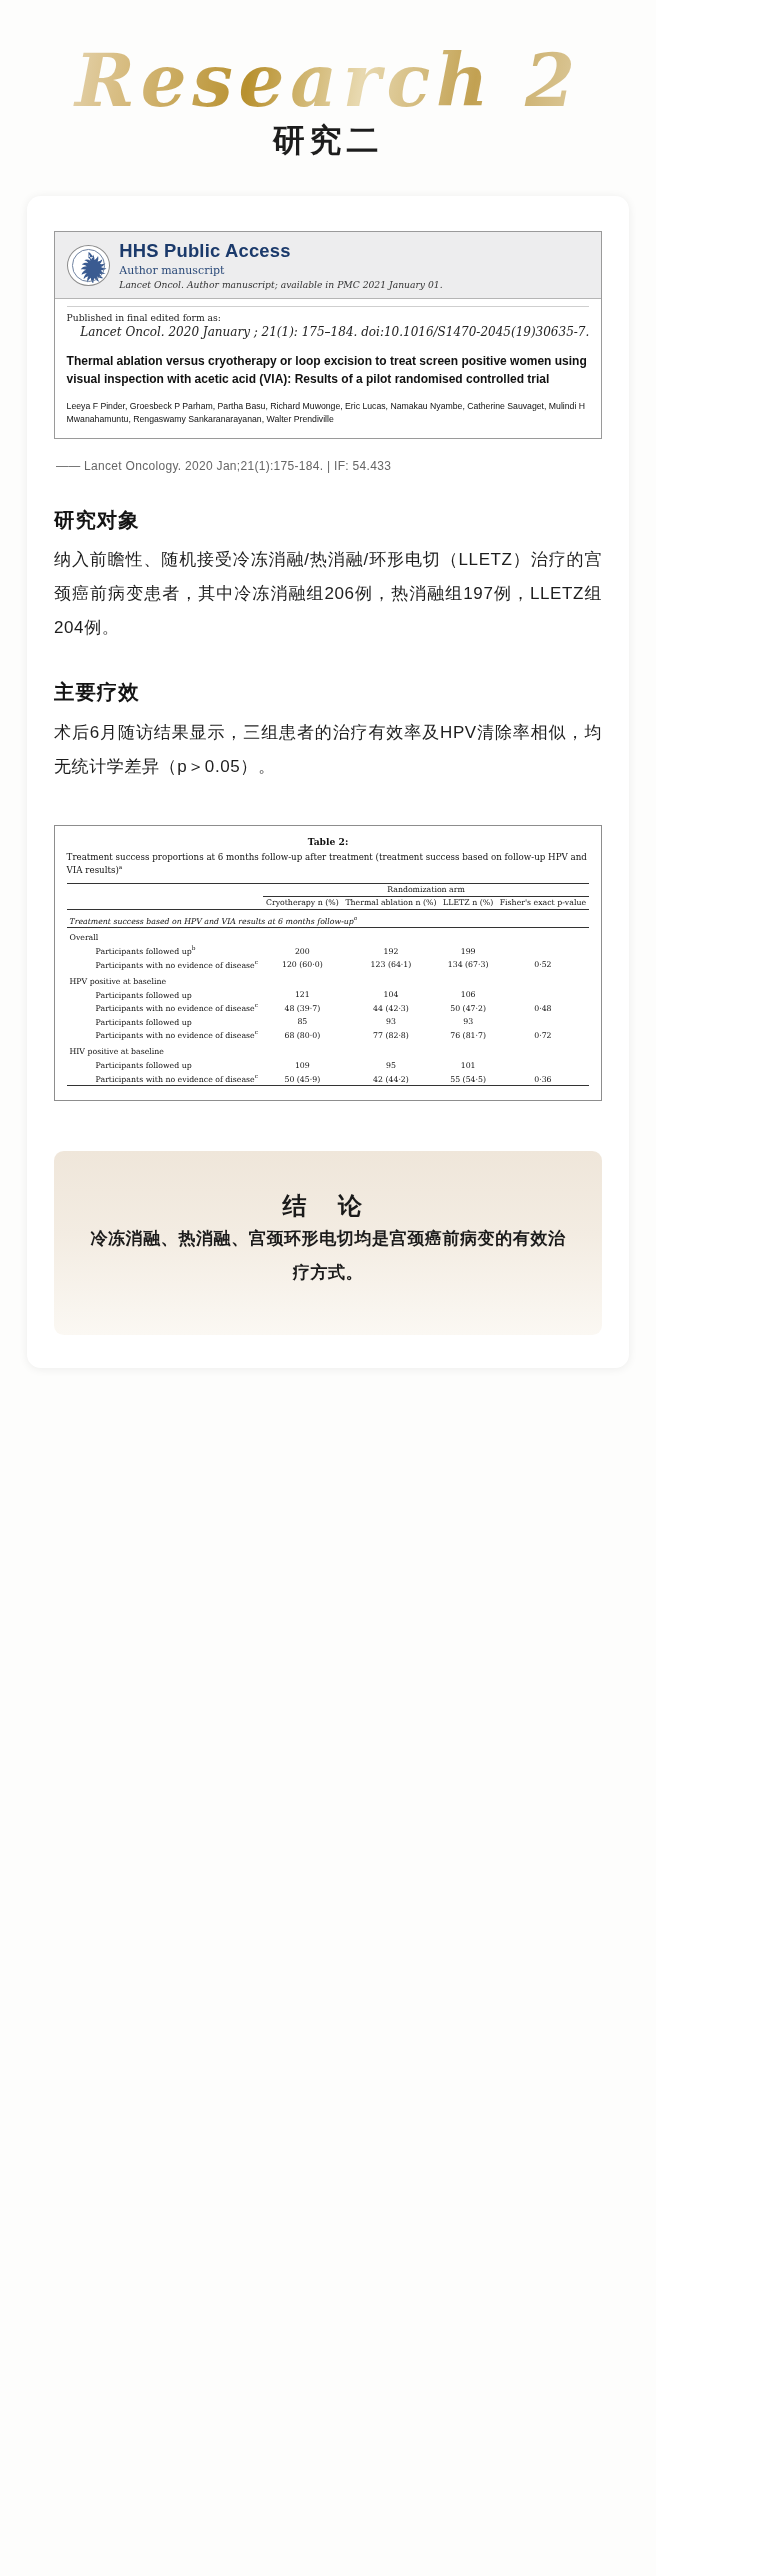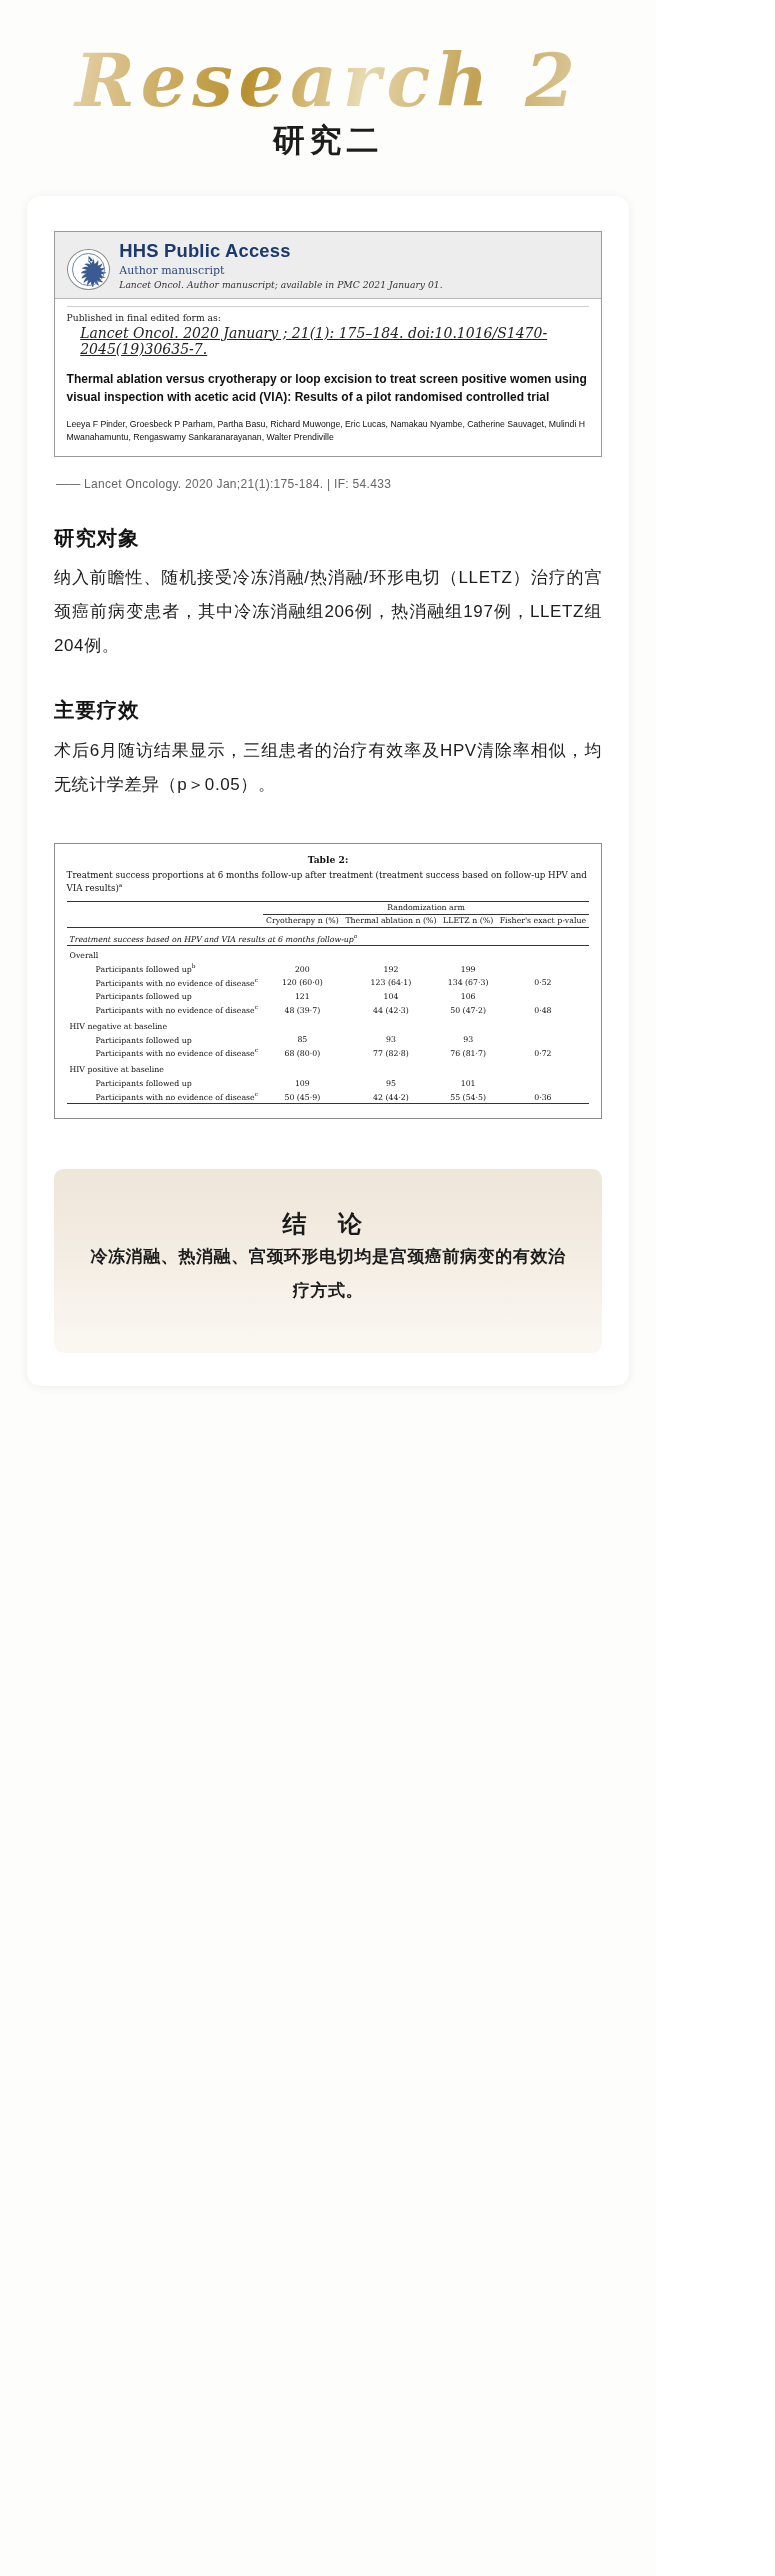--- a/index.html
+++ b/index.html
@@ -59,21 +59,21 @@
 
   
   .paper {
     border: 1px solid #9a9a9a;
     background: #fff;
     padding: 0;
     margin: 9.7px 0 0 0;
   }
   .paper-head {
     display: flex;
-    align-items: flex-end;
+    align-items: center;
     gap: 9.7px;
     background: #ededee;
     border-bottom: 1px solid #b5b5b5;
     padding: 9.7px 11.6px 7.8px 11.6px;
   }
   .hhs-logo {
     width: 43px; height: 41px;
     flex: 0 0 43px;
     border: 1px solid #8b8b8b;
     border-radius: 50%;
@@ -107,24 +107,23 @@
   .pub-line {
     font-family: "DejaVu Serif", serif;
     font-size: 9.2px;
     color: #222;
     border-top: 1px solid #cfcfcf;
     padding-top: 4.8px;
   }
   .pub-line2 {
     font-family: "DejaVu Serif", serif;
     font-style: italic;
-    font-size: 14px;
+    font-size: 12px;
     color: #222;
     margin: 1.9px 0 0 13.6px;
-    text-decoration: underline;
   }
   .paper-title {
     font-family: "Liberation Sans", sans-serif;
     font-weight: 700;
     font-size: 12px;
     line-height: 1.5;
     color: #111;
     margin-top: 13.6px;
   }
   .paper-authors {
@@ -309,37 +308,37 @@
         </tr>
         <tr>
           <td class="indent2"><span>Participants with no evidence of disease</span><span class="sup">c</span></td>
           <td class="num">120    (60·0)</td>
           <td class="num">123    (64·1)</td>
           <td class="num">134    (67·3)</td>
           <td class="num">0·52</td>
         </tr>
 
         <tr>
+          <td colspan="5" style="padding-top:5.8px;">HPV positive at baseline</td>
+        </tr>
+        <tr>
           <td class="indent2"><span>Participants followed up</span><span class="sup"></span></td>
           <td class="num">121</td>
           <td class="num">104</td>
           <td class="num">106</td>
           <td class="num"></td>
         </tr>
         <tr>
           <td class="indent2"><span>Participants with no evidence of disease</span><span class="sup">c</span></td>
           <td class="num">48    (39·7)</td>
           <td class="num">44    (42·3)</td>
           <td class="num">50    (47·2)</td>
           <td class="num">0·48</td>
         </tr>
 
-        <tr>
-          <td colspan="5" style="padding-top:5.8px;">HIV negative at baseline</td>
-        </tr>
         <tr>
           <td class="indent2"><span>Participants followed up</span><span class="sup"></span></td>
           <td class="num">85</td>
           <td class="num">93</td>
           <td class="num">93</td>
           <td class="num"></td>
         </tr>
         <tr>
           <td class="indent2"><span>Participants with no evidence of disease</span><span class="sup">c</span></td>
           <td class="num">68    (80·0)</td>

